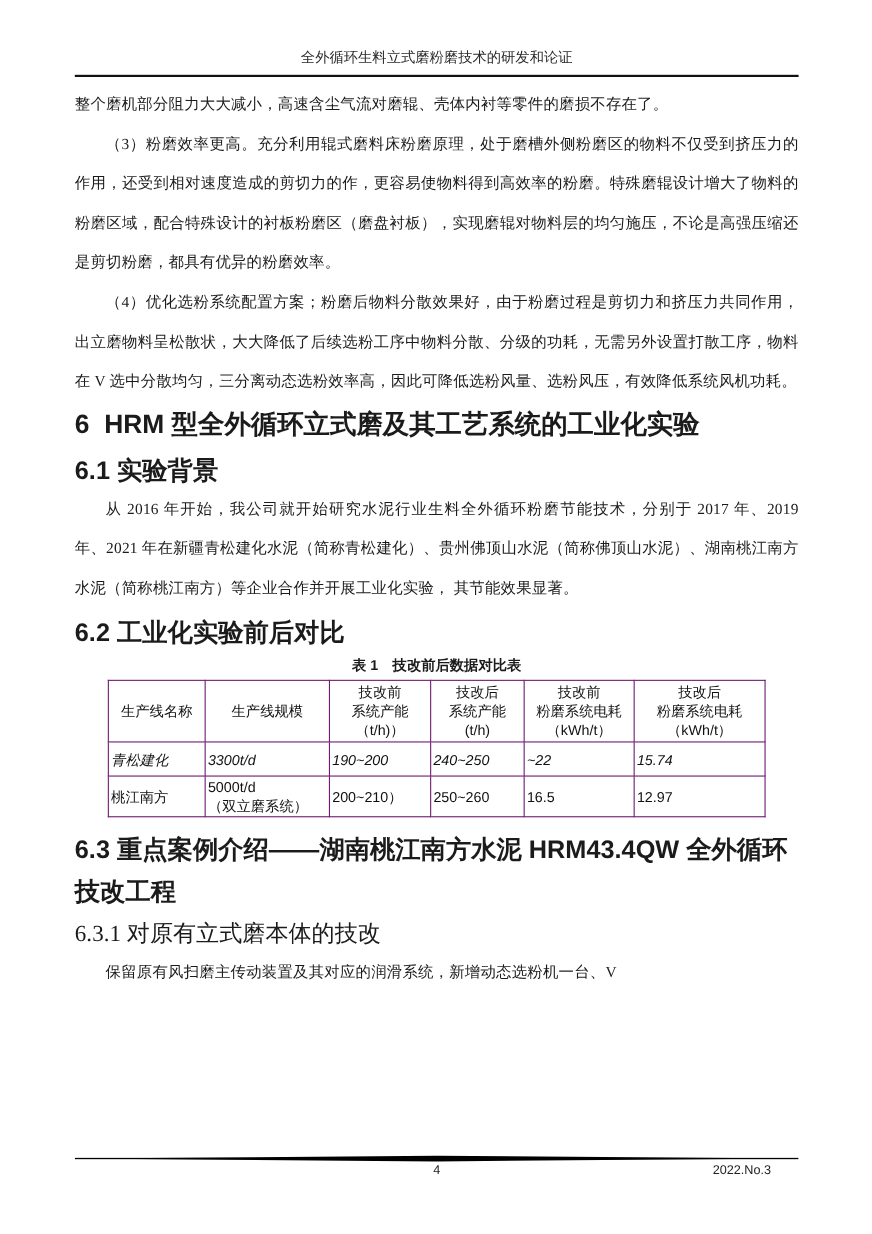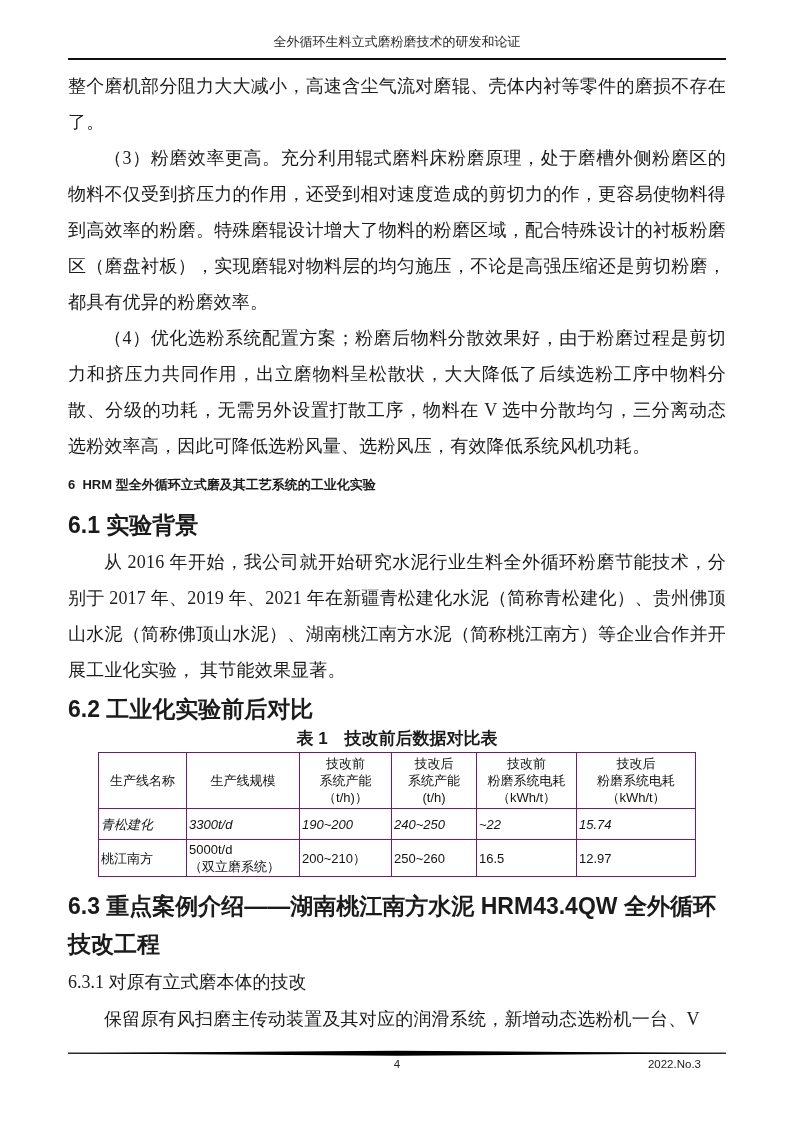--- a/index.html
+++ b/index.html
@@ -12,66 +12,66 @@
     font-family:"Liberation Serif","DejaVu Serif",serif;
     overflow:hidden;
   }
   .content{
     position:absolute;
     left:68px;top:0;
     width:658px;
   }
   
   .running-head{
-    padding-top:32px;
+    padding-top:42px;
     text-align:center;
     font-size:13px;
     line-height:20px;
     color:#2a2a2a;
   }
   .head-rule{
     margin-top:6px;
     border-bottom:2px solid #111;
     height:0;
   }
   
   .para{
     margin:0;
-    font-size:18px;
+    font-size:14px;
     line-height:36px;
     text-align:justify;
     letter-spacing:0.2px;
   }
   .para.first{margin-top:8px;}
   .para.indent{text-indent:2em;}
   
   .h-main,.h-sub{
     margin:2px 0 0 0;
     font-family:"Liberation Sans","DejaVu Sans",sans-serif;
     font-weight:bold;
     font-size:23px;
     line-height:38px;
     white-space:pre-wrap;
   }
-  .h-main{font-size:13px;}
+  .h-main{font-size:24px;}
   .h-sub3{
     margin:0;
     font-weight:normal;
-    font-size:18px;
+    font-size:21px;
     line-height:38px;
     font-family:"Liberation Serif","DejaVu Serif",serif;
   }
   .h63{margin-top:10px;}
   
   .tbl-caption{
     margin:2px 0 4px 0;
     text-align:center;
     font-family:"Liberation Sans","DejaVu Sans",sans-serif;
     font-weight:bold;
-    font-size:17px;
+    font-size:13px;
     line-height:18px;
   }
   table.cmp{
     border-collapse:collapse;
     margin:0 auto;
     table-layout:fixed;
     font-family:"Liberation Sans","DejaVu Sans",sans-serif;
     font-size:13px;
     color:#111;
   }

